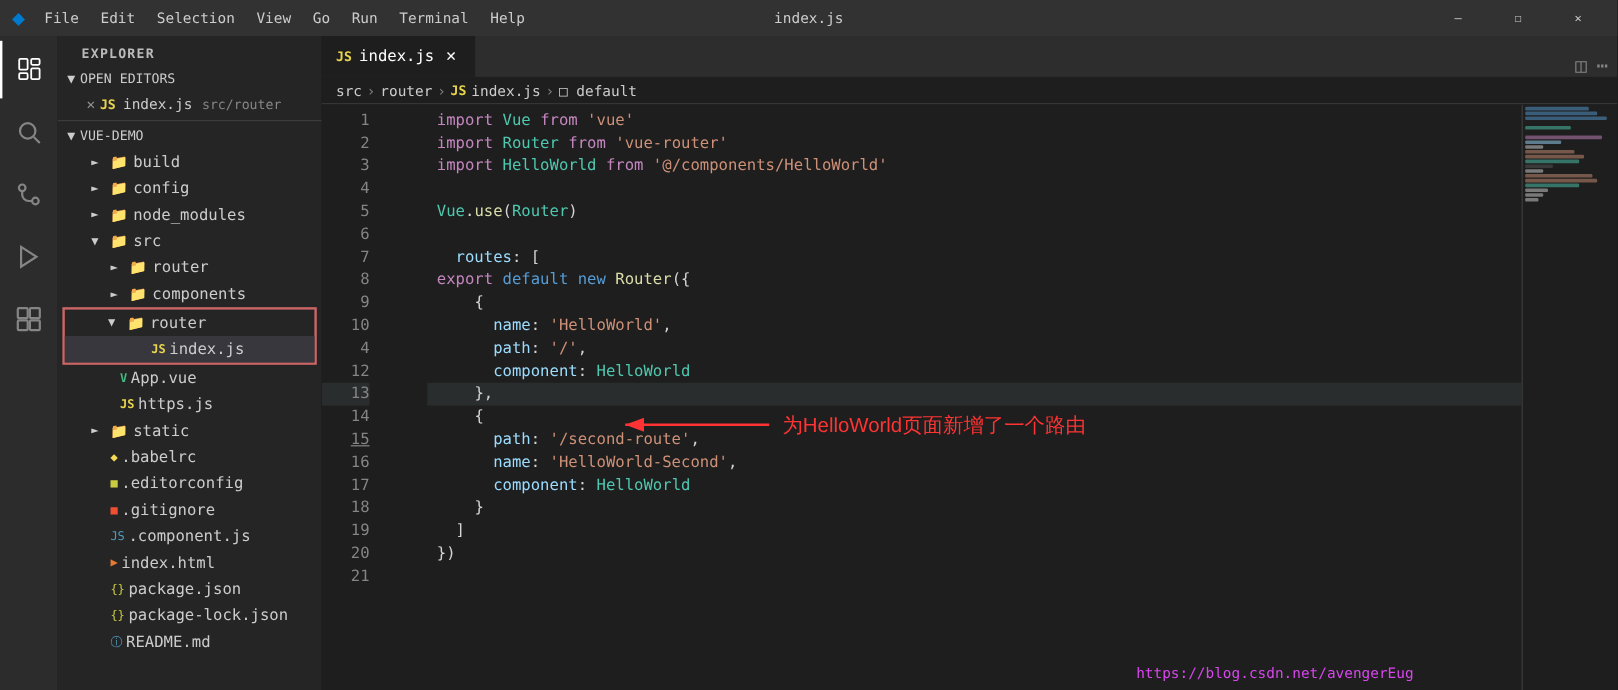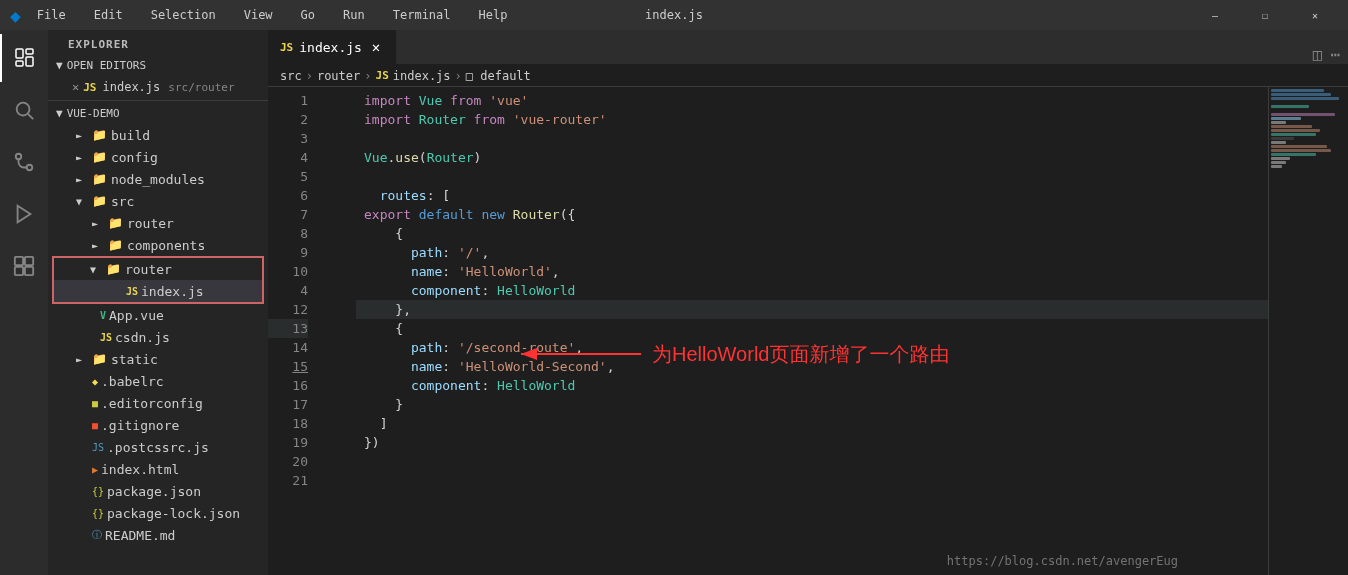--- a/index.html
+++ b/index.html
@@ -25,21 +25,21 @@
       padding: 0 10px;
       flex-shrink: 0;
     }
     #titlebar .title-left {
       display: flex;
       align-items: center;
       gap: 8px;
     }
     #titlebar .menu-bar {
       display: flex;
-      gap: 12px;
+      gap: 2px;
     }
     #titlebar .menu-item {
       padding: 2px 8px;
       color: #cccccc;
       font-size: 12px;
       cursor: pointer;
     }
     #titlebar .title-center {
       font-size: 12px;
       color: #cccccc;
@@ -418,21 +418,21 @@
     </div>
 
     <div class="tree-item indent2" style="padding-left:36px;">
       <span style="width:16px;"></span>
       <span style="color:#42b883;font-size:10px;font-weight:bold;margin-right:3px;">V</span>
       <span>App.vue</span>
     </div>
     <div class="tree-item indent2" style="padding-left:36px;">
       <span style="width:16px;"></span>
       <span style="color:#e8d44d;font-size:10px;font-weight:bold;margin-right:3px;">JS</span>
-      <span>csdn.js</span>
+      <span>https.js</span>
     </div>
     <div class="tree-item indent1">
       <span class="chevron">►</span>
       <span class="file-icon file-icon-folder">📁</span>
       <span>static</span>
     </div>
     <div class="tree-item indent1">
       <span style="width:16px;"></span>
       <span style="color:#f5da55;font-size:10px;margin-right:3px;">◆</span>
       <span>.babelrc</span>
@@ -443,21 +443,21 @@
       <span>.editorconfig</span>
     </div>
     <div class="tree-item indent1">
       <span style="width:16px;"></span>
       <span style="color:#f05032;font-size:10px;margin-right:3px;">■</span>
       <span>.gitignore</span>
     </div>
     <div class="tree-item indent1">
       <span style="width:16px;"></span>
       <span style="color:#519aba;font-size:10px;margin-right:3px;">JS</span>
-      <span>.postcssrc.js</span>
+      <span>.component.js</span>
     </div>
     <div class="tree-item indent1">
       <span style="width:16px;"></span>
       <span style="color:#e37933;font-size:10px;margin-right:3px;">▶</span>
       <span>index.html</span>
     </div>
     <div class="tree-item indent1">
       <span style="width:16px;"></span>
       <span style="color:#cbcb41;font-size:10px;margin-right:3px;">{}</span>
       <span>package.json</span>
@@ -523,36 +523,37 @@
         <div style="height:19px;">19</div>
         <div style="height:19px;">20</div>
         <div style="height:19px;">21</div>
       </div>
       <div class="code-content">
 
         <div class="code-line"><span class="kw2">import</span> <span class="cls">Vue</span> <span class="kw2">from</span> <span class="str">'vue'</span></div>
 
         <div class="code-line"><span class="kw2">import</span> <span class="cls">Router</span> <span class="kw2">from</span> <span class="str">'vue-router'</span></div>
 
+        <div class="code-line"><span class="kw2">import</span> <span class="cls">HelloWorld</span> <span class="kw2">from</span> <span class="str">'@/components/HelloWorld'</span></div>
 
         <div class="code-line"></div>
 
         <div class="code-line"><span class="cls">Vue</span><span class="dot">.</span><span class="fn">use</span><span class="dot">(</span><span class="cls">Router</span><span class="dot">)</span></div>
 
         <div class="code-line"></div>
 
         <div class="code-line">  <span class="prop">routes</span><span class="dot">: [</span></div>
 
         <div class="code-line"><span class="kw2">export</span> <span class="kw">default</span> <span class="kw">new</span> <span class="fn">Router</span><span class="dot">({</span></div>
 
         <div class="code-line">    <span class="dot">{</span></div>
 
+        <div class="code-line">      <span class="prop">name</span><span class="dot">: </span><span class="str">'HelloWorld'</span><span class="dot">,</span></div>
+
         <div class="code-line">      <span class="prop">path</span><span class="dot">: </span><span class="str">'/'</span><span class="dot">,</span></div>
-
-        <div class="code-line">      <span class="prop">name</span><span class="dot">: </span><span class="str">'HelloWorld'</span><span class="dot">,</span></div>
 
         <div class="code-line">      <span class="prop">component</span><span class="dot">: </span><span class="cls">HelloWorld</span></div>
 
         <div class="code-line line13">    <span class="dot">},</span></div>
 
         <div class="code-line">    <span class="dot">{</span></div>
 
         <div class="code-line">      <span class="prop">path</span><span class="dot">: </span><span class="str">'/second-route'</span><span class="dot">,</span></div>
 
         <div class="code-line">      <span class="prop">name</span><span class="dot">: </span><span class="str">'HelloWorld-Second'</span><span class="dot">,</span></div>
@@ -571,25 +572,25 @@
 
           <div style="position:relative; display:flex; align-items:center;">
             <svg width="130" height="20" viewBox="0 0 130 20">
               <defs>
                 <marker id="arrowhead" markerWidth="8" markerHeight="6" refX="8" refY="3" orient="auto">
                   <polygon points="0 0, 8 3, 0 6" fill="#ff3333"></polygon>
                 </marker>
               </defs>
               <line x1="125" y1="10" x2="5" y2="10" stroke="#ff3333" stroke-width="2" marker-end="url(#arrowhead)"></line>
             </svg>
-            <span style="color:#ff3333; font-size:20px; font-family:'Microsoft YaHei',sans-serif; margin-left:6px; white-space:nowrap;">为HelloWorld页面新增了一个路由</span>
+            <span style="color:#ff3333; font-size:17px; font-family:'Microsoft YaHei',sans-serif; margin-left:6px; white-space:nowrap;">为HelloWorld页面新增了一个路由</span>
           </div>
         </div>
 
-        <div style="position:absolute; bottom: 4px; right: 90px; color:#737373; font-size:12px;">https://blog.csdn.net/avengerEug</div>
+        <div style="position:absolute; bottom: 4px; right: 90px; color:#d946ef; font-size:12px;">https://blog.csdn.net/avengerEug</div>
       </div>
 
       <div id="scrollbar-minimap">
         <div class="minimap-content">
           <div class="minimap-line" style="background:#569cd6;width:70%;"></div>
           <div class="minimap-line" style="background:#569cd6;width:80%;"></div>
           <div class="minimap-line" style="background:#569cd6;width:90%;"></div>
           <div class="minimap-line" style="background:#1e1e1e;width:0%;"></div>
           <div class="minimap-line" style="background:#4ec9b0;width:50%;"></div>
           <div class="minimap-line" style="background:#1e1e1e;width:0%;"></div>

